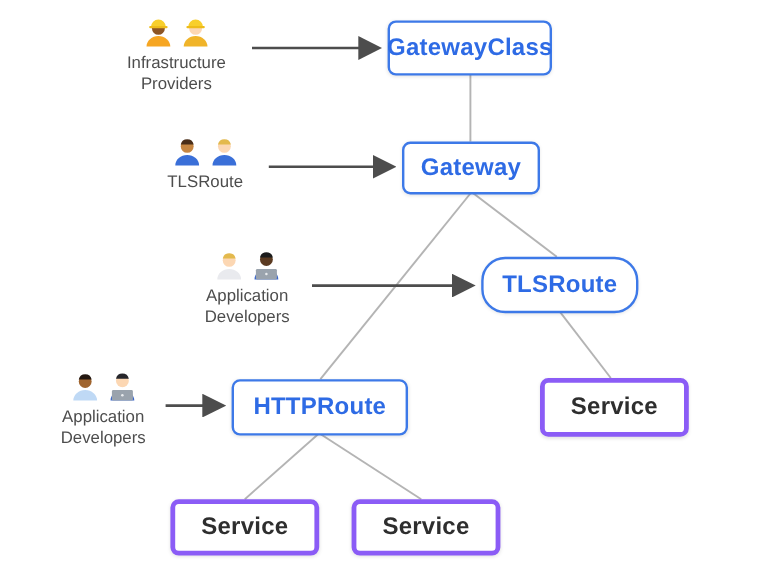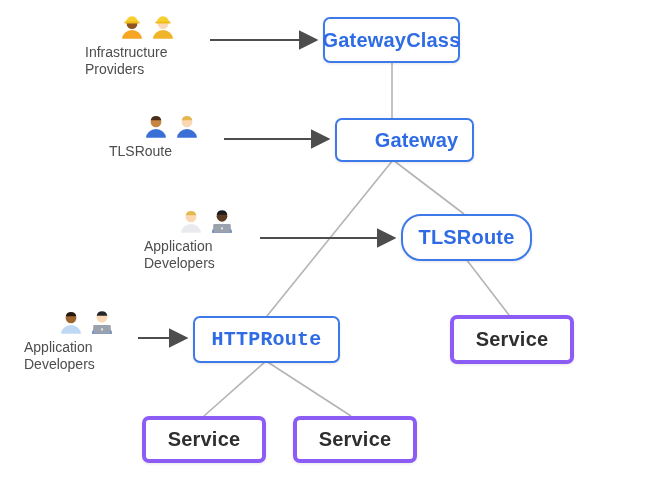--- a/index.html
+++ b/index.html
@@ -26,31 +26,31 @@
     border-radius: 7px;
     font-weight: bold;
     font-size: 20px;
     box-shadow: 0 1px 3px rgba(0,0,0,0.10);
     letter-spacing: 0.2px;
   }
   .node.blue { border: 2px solid #3d79e8; color: #2e6be5; }
   .node.gray { border: 4px solid #8b5cf6; color: #2e2e2e; }
 
   #node-gatewayclass { left: 323px; top: 17px;  width: 133px; height: 42px; }
-  #node-gateway      { left: 335px; top: 118px; width: 111px; height: 40px; padding-left: 24px; }
+  #node-gateway      { left: 335px; top: 118px; width: 111px; height: 40px; }
   #node-tlsroute     { left: 401px; top: 214px; width: 127px; height: 43px; border-radius: 20px; }
-  #node-httproute    { left: 193px; top: 316px; width: 143px; height: 43px; font-family: Liberation Mono, monospace; }
+  #node-httproute    { left: 193px; top: 316px; width: 143px; height: 43px; }
   #node-service-tls  { left: 450px; top: 315px; width: 116px; height: 41px; }
   #node-service-h1   { left: 142px; top: 416px; width: 116px; height: 39px; }
   #node-service-h2   { left: 293px; top: 416px; width: 116px; height: 39px; }
 
   .persona {
     position: absolute;
     width: 124px;
-    text-align: left;
+    text-align: center;
     color: #4d4d4d;
     font-size: 14px;
     line-height: 17px;
   }
   #persona-infra { left: 85px;  top: 8px;   }
   #persona-ops   { left: 109px; top: 107px; }
   #persona-dev1  { left: 144px; top: 202px; }
   #persona-dev2  { left: 24px;  top: 303px; }
 
   .icons {

